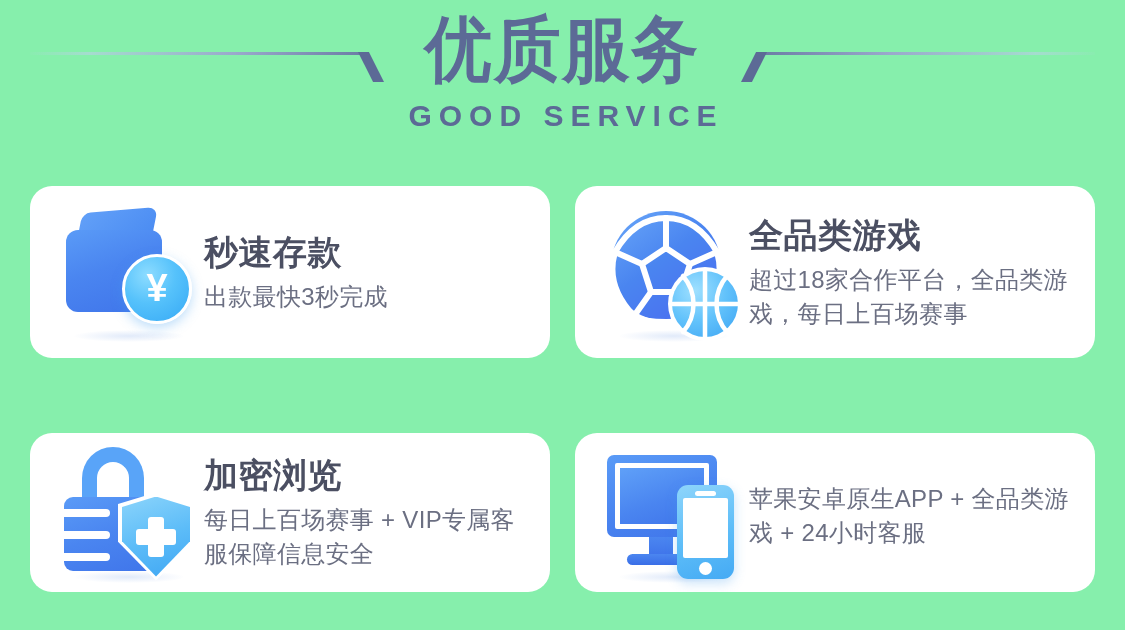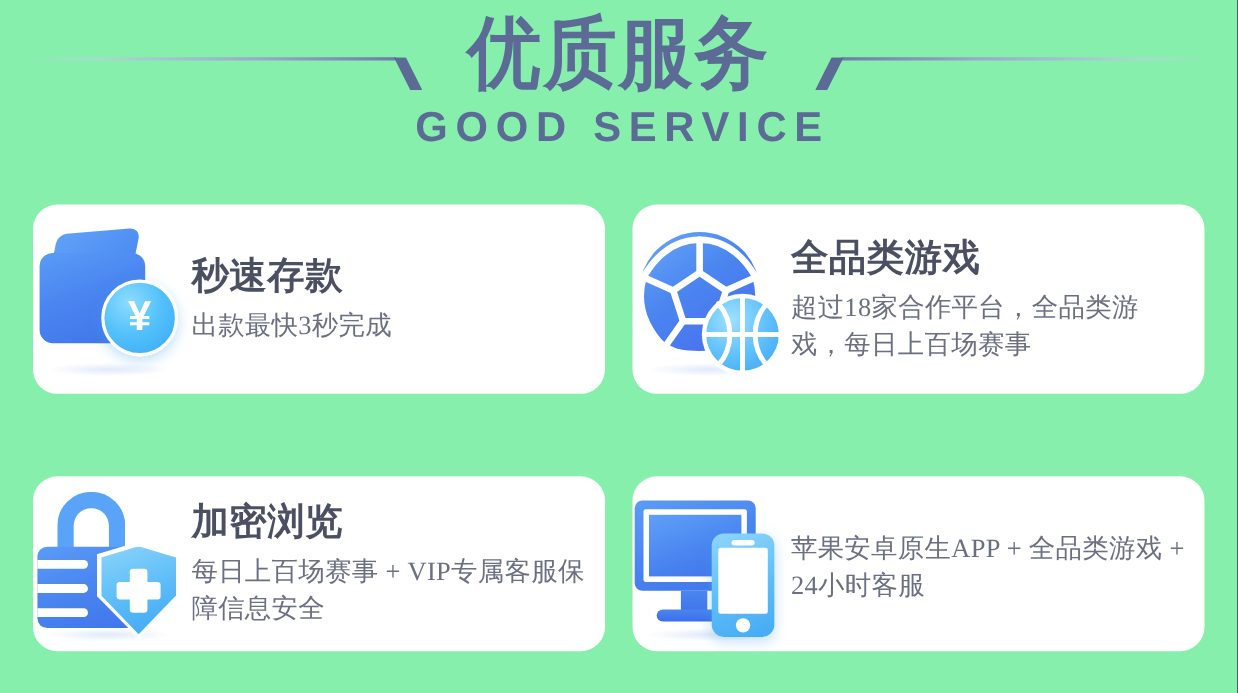--- a/index.html
+++ b/index.html
@@ -74,21 +74,21 @@
     letter-spacing: 2px;
     transform: scaleX(0.93);
   }
 
   .header-sub {
     position: absolute;
     left: 0;
     top: 99px;
     width: 1125px;
     text-align: center;
-    font-size: 38px;
+    font-size: 30px;
     line-height: 34px;
     font-weight: 700;
     color: #5c6a96;
     letter-spacing: 7px;
     text-indent: 7px;
   }
 
   
   .grid {
     position: absolute;
@@ -101,35 +101,35 @@
     column-gap: 25px;
     row-gap: 39px;
   }
 
   .card {
     position: relative;
     background: #ffffff;
     border-radius: 22px;
     display: flex;
     align-items: center;
+    padding-left: 30px;
     overflow: hidden;
     margin-top: 36px;
   }
 
   .card-icon {
     position: relative;
     flex: 0 0 138px;
     height: 140px;
   }
 
   .card-text {
     flex: 1 1 auto;
     padding-left: 6px;
     padding-right: 16px;
-    font-family: Liberation Serif, serif;
   }
 
   .card-title {
     font-size: 34px;
     line-height: 42px;
     font-weight: 700;
     color: #4b4f62;
     letter-spacing: 0.5px;
     white-space: nowrap;
   }

